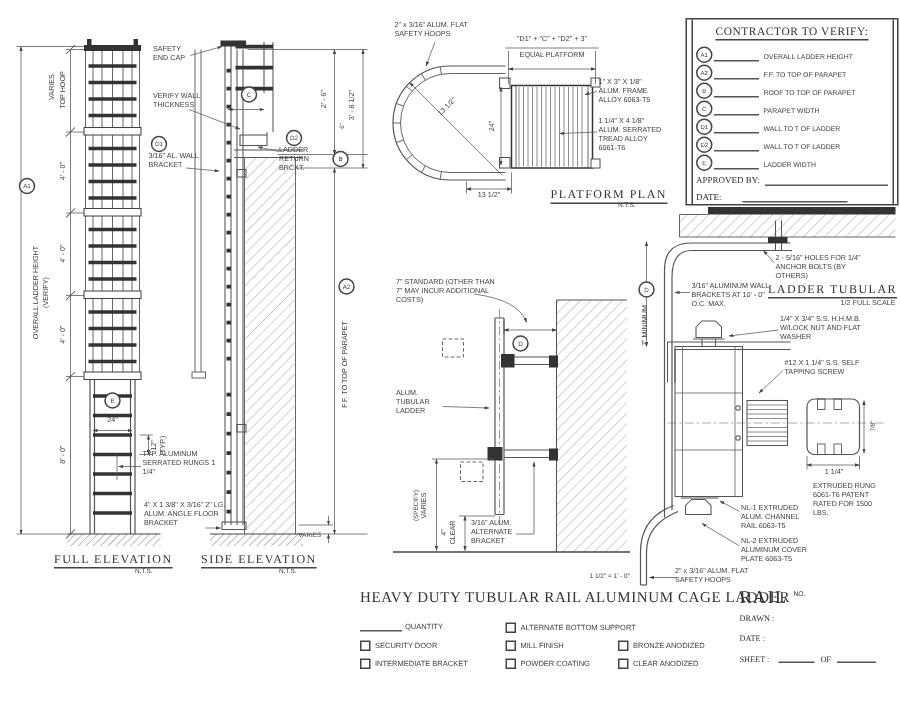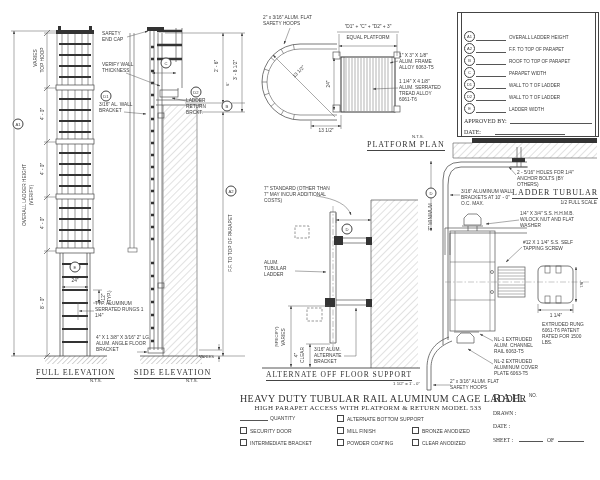--- a/index.html
+++ b/index.html
@@ -270,26 +270,27 @@
   <div class="nts" style="left:186px;top:378px;">N.T.S.</div>
 
   <div class="lbl" style="left:263px;top:15px;width:60px;">2" x 3/16" ALUM. FLAT SAFETY HOOPS</div>
   <div class="lbl ctr" style="position:absolute;left:368px;top:27px;">"D1" + "C" + "D2" + 3"</div>
   <div class="lbl ctr" style="position:absolute;left:368px;top:38px;">EQUAL PLATFORM</div>
   <div class="lbl rot45" style="position:absolute;left:299px;top:72px;">13 1/2"</div>
   <div class="lbl rot" style="left:329px;top:84px;">24"</div>
   <div class="lbl ctr" style="position:absolute;left:326px;top:131px;">13 1/2"</div>
   <div class="lbl" style="left:399px;top:53px;width:44px;">1" X 3" X 1/8" ALUM. FRAME ALLOY 6063-T5</div>
   <div class="lbl" style="left:399px;top:79px;width:44px;">1 1/4" X 4 1/8" ALUM. SERRATED TREAD ALLOY 6061-T6</div>
-  <div class="stitle" style="left:348px;top:140px;padding-left:19px;"><span>PLATFORM PLAN</span></div>
+  <div class="stitle" style="left:348px;top:125px;padding-left:19px;"><span>PLATFORM PLAN</span></div>
   <div class="nts" style="left:412px;top:134px;">N.T.S.</div>
 
   <div id="vbox">
     <div class="inner" style="left:2.5px;"></div>
     <div class="inner" style="right:2.5px;"></div>
+    <div id="vtitle"><span>CONTRACTOR TO VERIFY:</span></div>
     <div class="vrow" style="top:19px;">
       <span class="vtag">A1</span>
       <span class="vline"></span>
       <span class="vlbl">OVERALL LADDER HEIGHT</span>
       </div>
     <div class="vrow" style="top:31px;">
       <span class="vtag">A2</span>
       <span class="vline"></span>
       <span class="vlbl">F.F. TO TOP OF PARAPET</span>
       </div>
@@ -344,25 +345,23 @@
   <div class="lbl" style="left:450px;top:379px;width:60px;">2" x 3/16" ALUM. FLAT SAFETY HOOPS</div>
 
   <div class="lbl" style="left:264px;top:186px;width:70px;">7" STANDARD (OTHER THAN 7" MAY INCUR ADDITIONAL COSTS)</div>
   <span class="circ" style="left:347px;top:229px;">D</span>
   <div class="lbl" style="left:264px;top:260px;width:28px;">ALUM. TUBULAR LADDER</div>
   <div class="lbl" style="left:314px;top:347px;width:30px;">3/16" ALUM. ALTERNATE BRACKET</div>
   <div class="lbl rot" style="left:284px;top:337px;">VARIES</div>
   <div class="lbl rot tiny" style="left:277px;top:337px;">(SPECIFY)</div>
   <div class="lbl rot" style="left:297px;top:355px;">4"</div>
   <div class="lbl rot" style="left:303px;top:355px;">CLEAR</div>
-  <div class="stitle" style="left:266px;top:370px;font-size:7.5px;"><span>ALTERNATE OFF FLOOR SUPPORT</span></div>
   <div class="nts rt" style="left:350px;top:381px;width:70px;text-align:right;">1 1/2" = 1' - 0"</div>
 
   <div class="big1">HEAVY DUTY TUBULAR RAIL ALUMINUM CAGE LADDER</div>
-  <div class="big2">HIGH PARAPET ACCESS WITH PLATFORM &amp; RETURN MODEL 533</div>
   <div class="opt" style="left:240px;top:415px;">
     <span class="ul" style="width:28px;margin-right:2px;"></span>
     <span>QUANTITY</span>
     </div>
   <div class="opt" style="left:337px;top:415px;">
     <span class="cb"></span>
     <span>ALTERNATE BOTTOM SUPPORT</span>
     </div>
   <div class="opt" style="left:240px;top:427px;">
     <span class="cb"></span>

